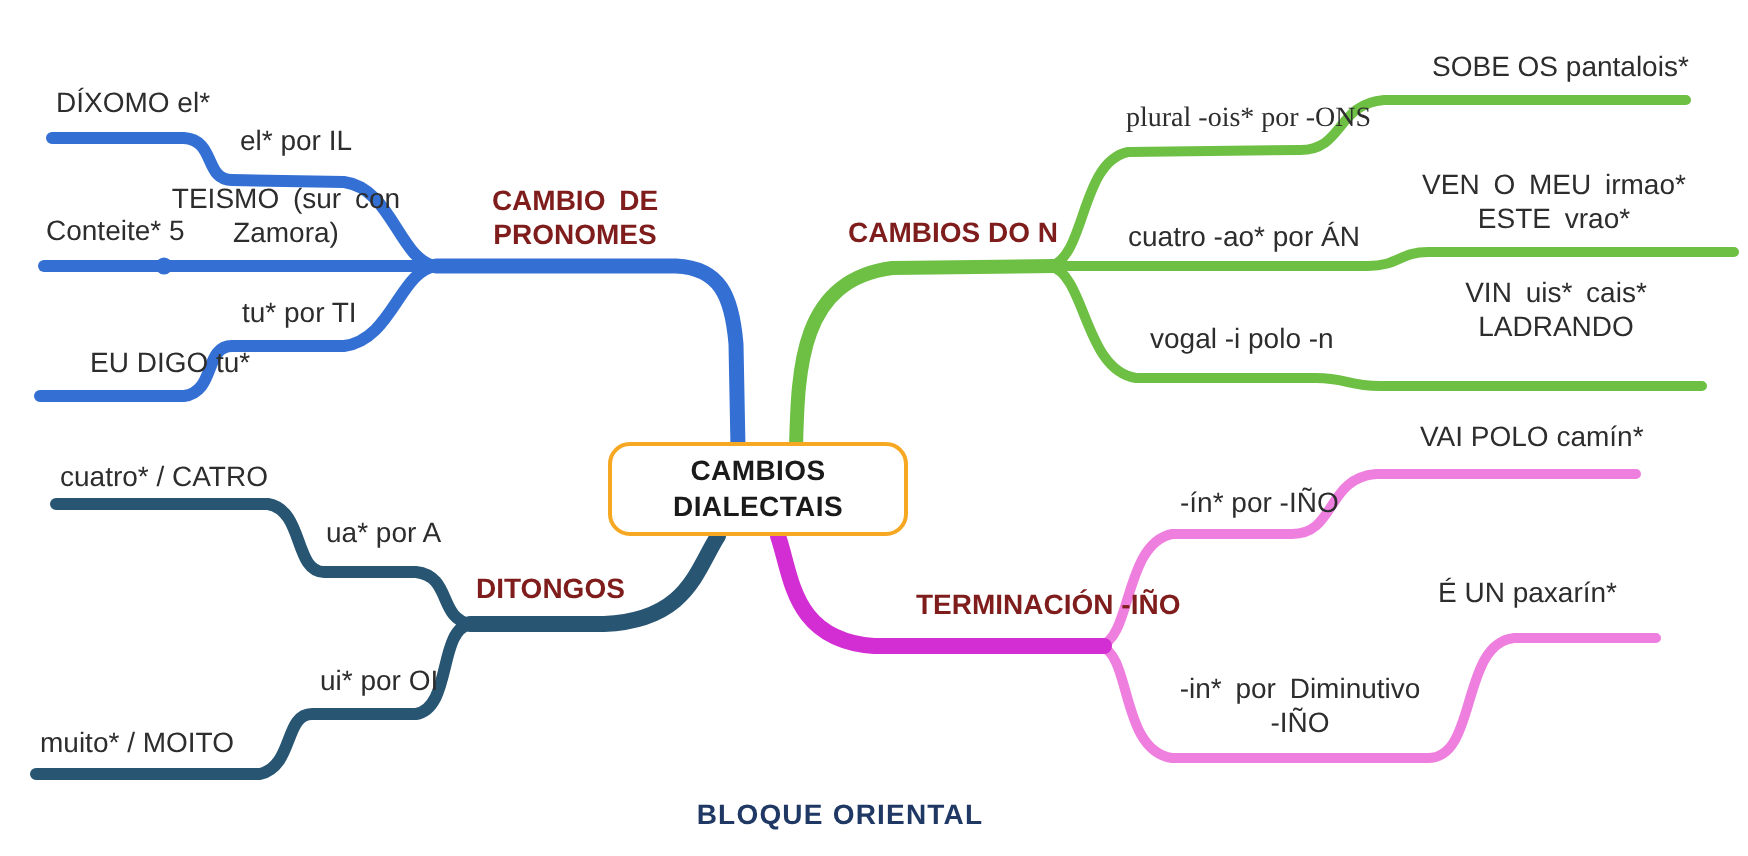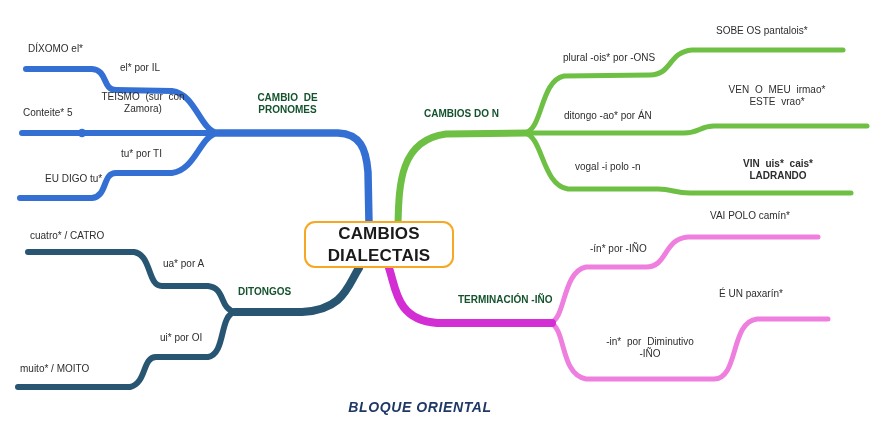--- a/index.html
+++ b/index.html
@@ -3,35 +3,35 @@
 <meta charset="utf-8">
 <style>
   html,body{margin:0;padding:0;background:#ffffff;}
   .canvas{
     position:relative;width:874px;height:428px;background:#ffffff;overflow:hidden;
     font-family:"Liberation Sans", sans-serif;
   }
   .lines{position:absolute;left:0;top:0;}
   .lines path{fill:none;stroke-linecap:round;stroke-linejoin:round;}
   .lbl{
-    position:absolute;font-size:10px;line-height:1.2;color:#2d2d2d;
+    position:absolute;font-size:14px;line-height:1.2;color:#2d2d2d;
     white-space:pre;text-align:center;
   }
-  .blabel{font-weight:bold;color:#14532d;}
+  .blabel{font-weight:bold;color:#7f1d1d;}
   .just{word-spacing:3px;}
   .center-node{
     position:absolute;left:304px;top:221px;width:150px;height:47px;
     background:#ffffff;border:2.5px solid #F6A823;border-radius:11px;
     display:flex;align-items:center;justify-content:center;
-    font-size:17px;font-weight:bold;color:#1a1a1a;text-align:center;
+    font-size:14px;font-weight:bold;color:#1a1a1a;text-align:center;
     line-height:1.25;white-space:pre;letter-spacing:.2px;box-sizing:border-box;
   }
   .footer{
     position:absolute;left:335px;top:399px;width:170px;text-align:center;
-    font-size:14px;font-style:italic;font-weight:bold;color:#1F3864;letter-spacing:.6px;
+    font-size:14px;font-weight:bold;color:#1F3864;letter-spacing:.6px;
   }
 </style>
 </head>
 <body>
 
 <div class="canvas">
 
   <svg class="lines" width="874" height="428" viewBox="0 0 874 428">
 
     <path stroke-width="6" d="M 218 133 C 200 131 196 94 172 91 L 116 90 C 102 90 108 70 92 69 L 26 69" stroke="#3470D3"></path>
@@ -58,27 +58,27 @@
 PRONOMES</div>
   <div class="lbl" style="left:120px;top:62px;">el* por IL</div>
   <div class="lbl" style="left:28px;top:43px;">DÍXOMO el*</div>
   <div class="lbl just" style="left:84px;top:91px;width:118px;">TEISMO (sur con
 Zamora)</div>
   <div class="lbl" style="left:23px;top:107px;">Conteite* 5</div>
   <div class="lbl" style="left:121px;top:148px;">tu* por TI</div>
   <div class="lbl" style="left:21px;top:173px;margin-left:24px;">EU DIGO tu*</div>
 
   <div class="lbl blabel" style="left:424px;top:108px;">CAMBIOS DO N</div>
-  <div class="lbl" style="left:563px;top:52px;">plural -ois* por -ONS</div>
+  <div class="lbl" style="left:563px;top:52px;font-family:Liberation Serif, serif;">plural -ois* por -ONS</div>
   <div class="lbl" style="left:716px;top:25px;">SOBE OS pantalois*</div>
-  <div class="lbl" style="left:564px;top:110px;">ditongo -ao* por ÁN</div>
+  <div class="lbl" style="left:564px;top:110px;">cuatro -ao* por ÁN</div>
   <div class="lbl just" style="left:705px;top:84px;width:144px;">VEN O MEU irmao*
 ESTE vrao*</div>
   <div class="lbl" style="left:575px;top:161px;">vogal -i polo -n</div>
-  <div class="lbl just" style="left:722px;top:158px;width:112px;font-weight:bold;">VIN uis* cais*
+  <div class="lbl just" style="left:722px;top:138px;width:112px;">VIN uis* cais*
 LADRANDO</div>
 
   <div class="lbl blabel" style="left:238px;top:286px;">DITONGOS</div>
   <div class="lbl" style="left:163px;top:258px;">ua* por A</div>
   <div class="lbl" style="left:30px;top:230px;">cuatro* / CATRO</div>
   <div class="lbl" style="left:160px;top:332px;">ui* por OI</div>
   <div class="lbl" style="left:20px;top:363px;">muito* / MOITO</div>
 
   <div class="lbl blabel" style="left:418px;top:294px;margin-left:40px;">TERMINACIÓN -IÑO</div>
   <div class="lbl" style="left:590px;top:243px;">-ín* por -IÑO</div>

